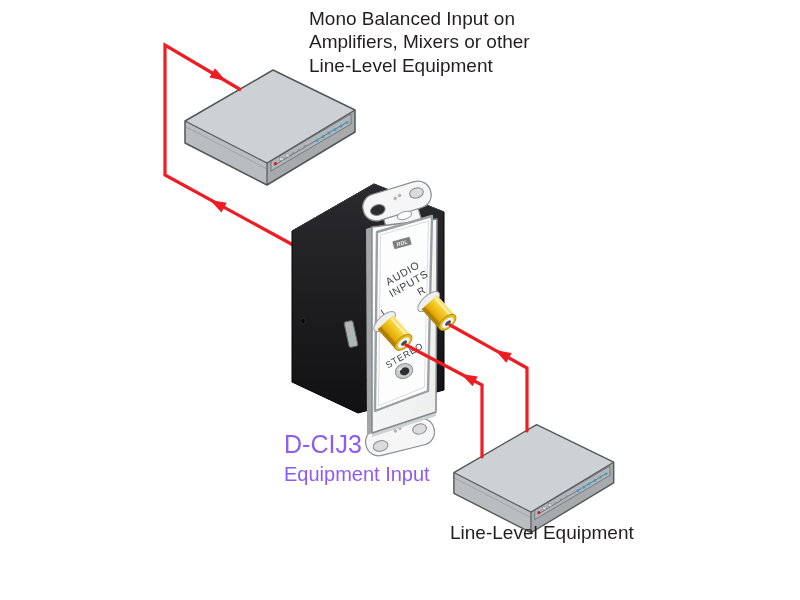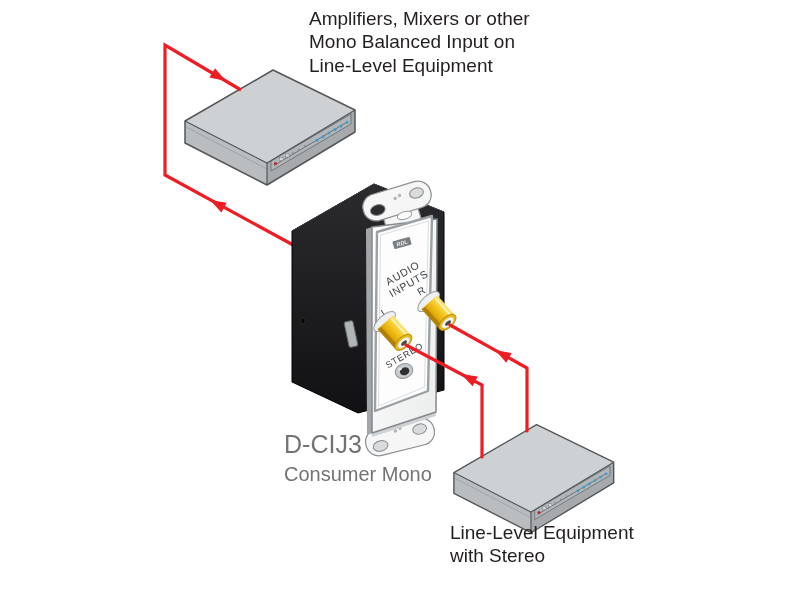--- a/index.html
+++ b/index.html
@@ -3,21 +3,21 @@
 <meta charset="utf-8">
 <style>
   html,body{margin:0;padding:0;background:#ffffff;}
   #stage{
     position:relative;width:800px;height:600px;background:#ffffff;overflow:hidden;
     font-family:"Liberation Sans",sans-serif;color:#231f20;
   }
   #stage svg{position:absolute;left:0;top:0;}
   .caption{position:absolute;font-size:19px;line-height:23.3px;color:#231f20;white-space:nowrap;}
   .caption span{display:block;}
-  #product-label{position:absolute;left:284px;top:430px;color:#737373;white-space:nowrap;}
+  #product-label{position:absolute;left:284px;top:430px;color:#8b5cf6;white-space:nowrap;}
   #product-label .model{font-size:25px;line-height:28px;margin-bottom:4px;}
   #product-label .pline{font-size:20px;line-height:24px;}
   svg text{font-family:"Liberation Sans",sans-serif;}
 </style>
 </head>
 <body>
 
 <div id="stage">
 
   <svg width="800" height="600" viewBox="0 0 800 600">
@@ -165,28 +165,27 @@
       <polyline points="450,325 527,368 527,431" fill="none" stroke="#ee1c23" stroke-width="3.2" stroke-linecap="round"></polyline>
       <polygon points="495,350.1 511.7,353.1 506.3,362.7" fill="#ee1c23"></polygon>
     </g>
     <g>
       <polyline points="406,345 482,385 482,457" fill="none" stroke="#ee1c23" stroke-width="3.2" stroke-linecap="round"></polyline>
       <polygon points="461,374 477.7,376.6 472.6,386.3" fill="#ee1c23"></polygon>
     </g>
   </svg>
 
   <div class="caption" style="left:309px;top:7px;">
+    <span>Mono Balanced Input on</span>
     <span>Amplifiers, Mixers or other</span>
-    <span>Mono Balanced Input on</span>
     <span>Line-Level Equipment</span>
   </div>
 
   <div id="product-label">
     <div class="model">D-CIJ3</div>
-    <div class="pline">Consumer Mono</div>
+    <div class="pline">Equipment Input</div>
   </div>
 
   <div class="caption" style="left:450px;top:521px;">
     <span>Line-Level Equipment</span>
-    <span>with Stereo</span>
   </div>
 
 </div>
 
 </body></html>

